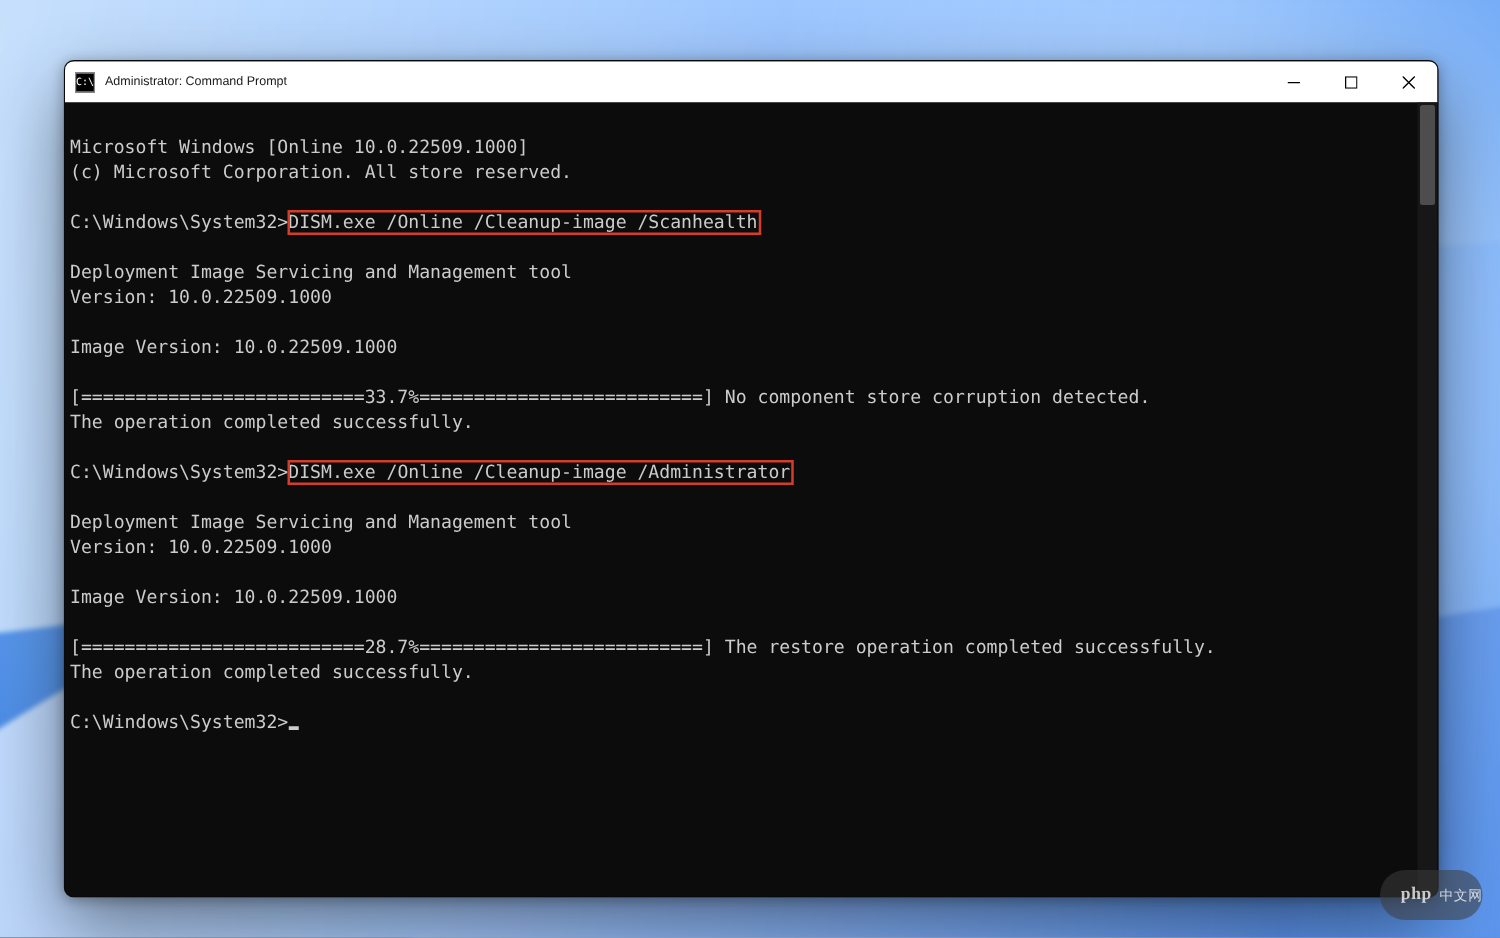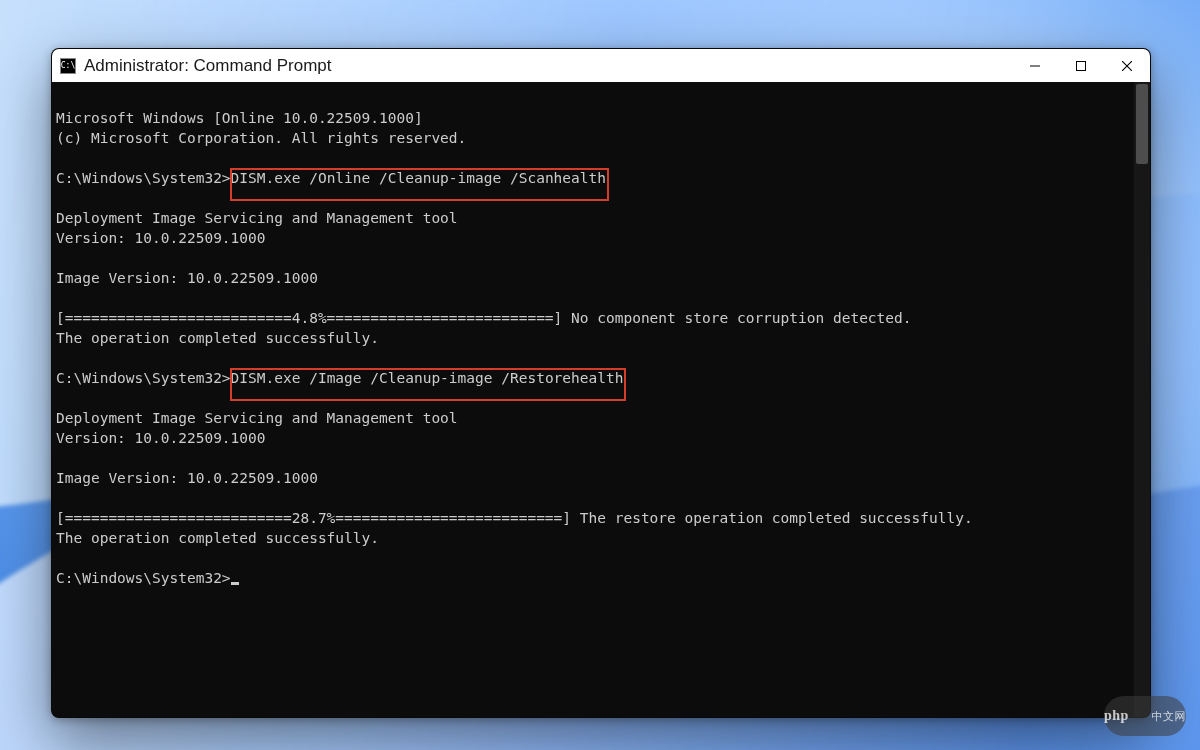--- a/index.html
+++ b/index.html
@@ -59,21 +59,21 @@
   }
   .title-icon {
     width: 16px; height: 16px;
     margin-right: 8px;
     display: inline-flex; align-items: center; justify-content: center;
     background: #000;
     color: #fff;
     font: 8px/16px monospace;
     border: 1px solid #888;
   }
-  .title-text { font-size: 17px; color: #1a1a1a; flex: 0 0 auto; }
+  .title-text { font-size: 10px; color: #1a1a1a; flex: 0 0 auto; }
   .title-spacer { flex: 1 1 auto; }
   .win-btn {
     width: 46px; height: 33px;
     display: inline-flex; align-items: center; justify-content: center;
     color: #000;
   }
   .win-btn svg { width: 10px; height: 10px; }
 
   
   .terminal-wrap {
@@ -90,21 +90,21 @@
     font-family: Consolas, ui-monospace, Menlo, monospace;
     font-size: 14.5px;
     line-height: 20px;
     white-space: pre;
     overflow: hidden;
   }
   .terminal span[data-bind] { white-space: pre; }
   .highlight {
     outline: 2.5px solid #d43d2a;
     outline-offset: -1px;
-    padding: 1px 2px 14px 0;
+    padding: 1px 2px 1px 0;
   }
   .cursor {
     display: inline-block;
     width: 8px; height: 3px;
     background: #cccccc;
     vertical-align: -2px;
   }
 
   
   .scrollbar {
@@ -122,21 +122,21 @@
   }
 
   
   .badge {
     position: absolute;
     right: 14px; bottom: 14px;
     width: 82px; height: 40px;
     border-radius: 20px;
     background: rgba(60,60,60,.55);
     color: rgba(255,255,255,.75);
-    display: flex; align-items: center; justify-content: space-between;
+    display: flex; align-items: center; justify-content: flex-end;
     gap: 6px;
     font-size: 11px;
     letter-spacing: .5px;
   }
   .badge .logo {
     font-weight: bold;
     font-size: 14px;
     font-family: Georgia, serif;
   }
 </style>
@@ -168,33 +168,33 @@
       <div class="win-btn close" title="Close">
         <svg viewBox="0 0 10 10">
             <path d="M0 0 L10 10 M10 0 L0 10" stroke="currentColor" stroke-width="1.1"></path>
           </svg>
       </div>
     </div>
 
     <div class="terminal-wrap">
       <div class="terminal">
 <span data-bind="terminal.lines.l0">Microsoft Windows [Online 10.0.22509.1000]</span>
-<span data-bind="terminal.lines.l1">(c) Microsoft Corporation. All rights reserved.</span>
+<span data-bind="terminal.lines.l1">(c) Microsoft Corporation. All store reserved.</span>
 <span data-bind="terminal.lines.blank"></span>
 <span data-bind="terminal.lines.p1_prompt">C:\Windows\System32&gt;</span><span class="highlight" data-bind="terminal.lines.p1_cmd">DISM.exe /Online /Cleanup-image /Scanhealth</span>
 <span data-bind="terminal.lines.blank"></span>
 <span data-bind="terminal.lines.d1">Deployment Image Servicing and Management tool</span>
 <span data-bind="terminal.lines.d2">Version: 10.0.22509.1000</span>
 <span data-bind="terminal.lines.blank"></span>
 <span data-bind="terminal.lines.d3">Image Version: 10.0.22509.1000</span>
 <span data-bind="terminal.lines.blank"></span>
-<span data-bind="terminal.lines.d4">[==========================4.8%==========================] No component store corruption detected.</span>
+<span data-bind="terminal.lines.d4">[==========================33.7%==========================] No component store corruption detected.</span>
 <span data-bind="terminal.lines.d5">The operation completed successfully.</span>
 <span data-bind="terminal.lines.blank"></span>
-<span data-bind="terminal.lines.p2_prompt">C:\Windows\System32&gt;</span><span class="highlight" data-bind="terminal.lines.p2_cmd">DISM.exe /Image /Cleanup-image /Restorehealth</span>
+<span data-bind="terminal.lines.p2_prompt">C:\Windows\System32&gt;</span><span class="highlight" data-bind="terminal.lines.p2_cmd">DISM.exe /Online /Cleanup-image /Administrator</span>
 <span data-bind="terminal.lines.blank"></span>
 <span data-bind="terminal.lines.e1">Deployment Image Servicing and Management tool</span>
 <span data-bind="terminal.lines.e2">Version: 10.0.22509.1000</span>
 <span data-bind="terminal.lines.blank"></span>
 <span data-bind="terminal.lines.e3">Image Version: 10.0.22509.1000</span>
 <span data-bind="terminal.lines.blank"></span>
 <span data-bind="terminal.lines.e4">[==========================28.7%==========================] The restore operation completed successfully.</span>
 <span data-bind="terminal.lines.e5">The operation completed successfully.</span>
 <span data-bind="terminal.lines.blank"></span>
 <span data-bind="terminal.lines.p3_prompt">C:\Windows\System32&gt;</span><span class="cursor"></span>

